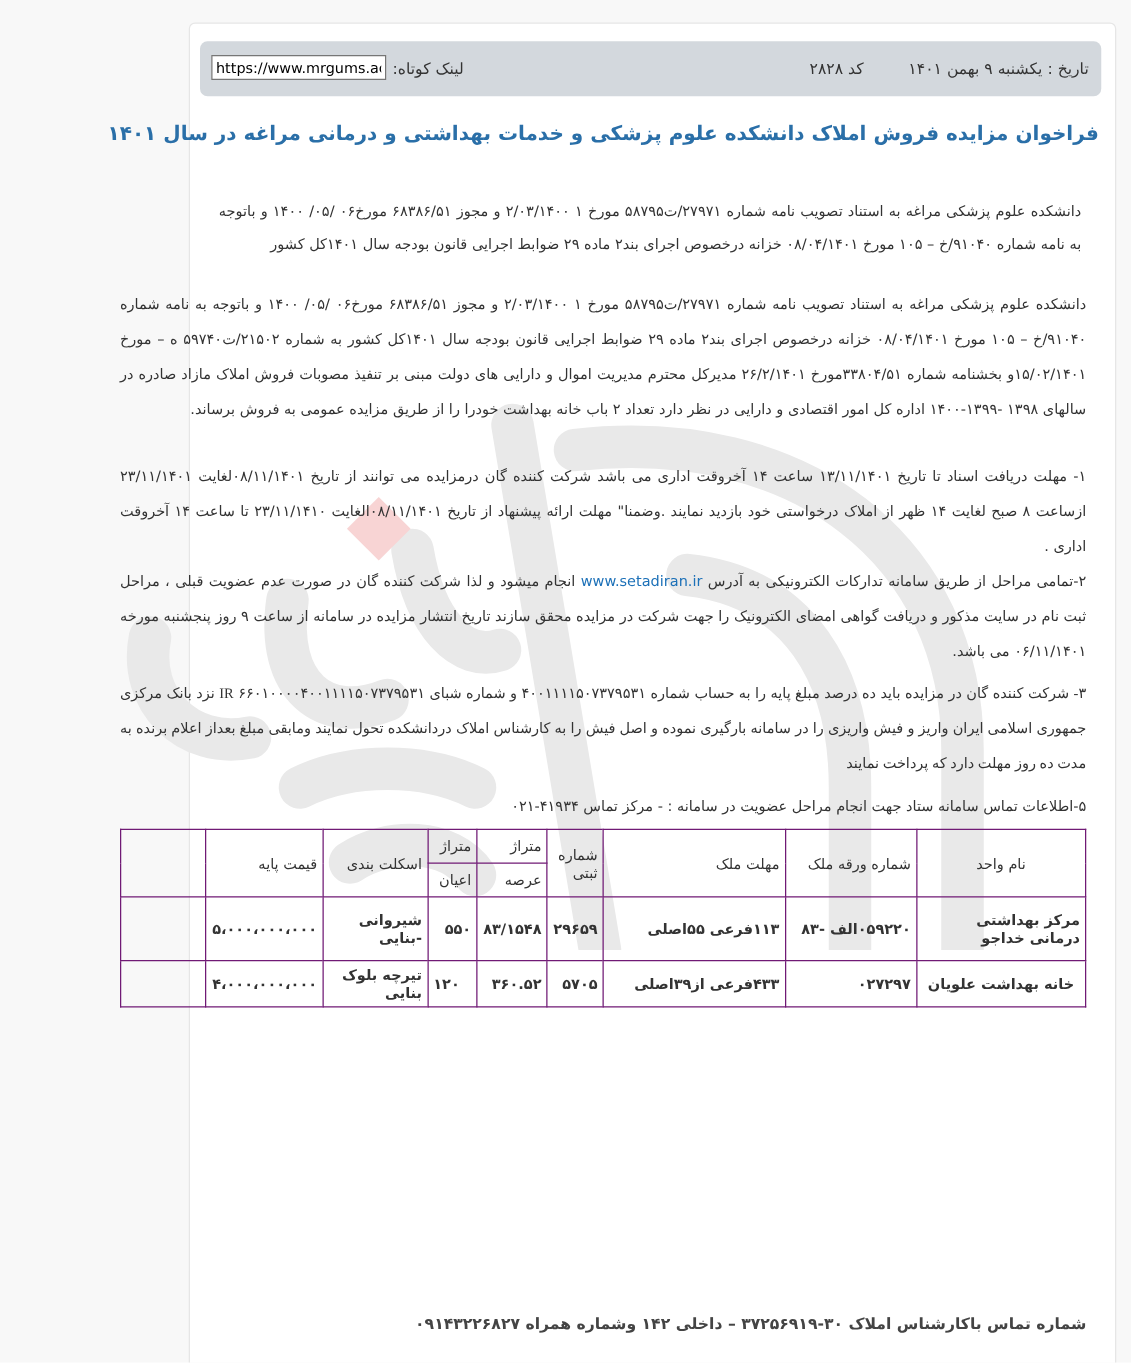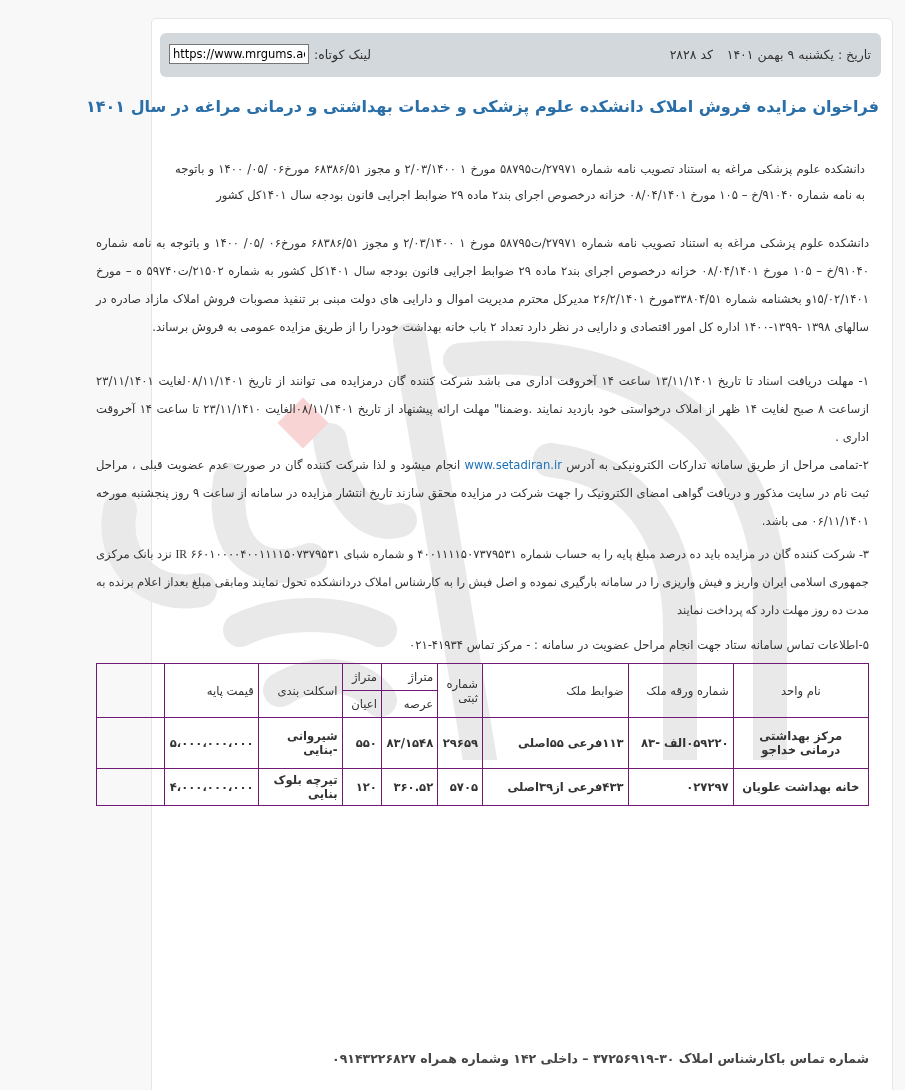--- a/index.html
+++ b/index.html
@@ -12,21 +12,21 @@
   .card {
     position:absolute; left:151px; top:18px; width:740px; height:1090px;
     background:#ffffff; border:1px solid #e6e6e6; border-radius:5px;
   }
   .infobar {
     position:absolute; left:160px; top:33px; width:721px; height:44px;
     background:#d3d8dd; border-radius:6px;
     direction:rtl; font-size:12.5px; color:#333;
   }
   .infobar .date { position:absolute; right:10px; top:14px; white-space:nowrap; }
-  .infobar .code { position:absolute; right:168px; top:14px; white-space:nowrap; }
+  .infobar .code { position:absolute; right:190px; top:14px; white-space:nowrap; }
   .infobar .short-label { position:absolute; right:510px; top:14px; white-space:nowrap; }
   .infobar input {
     position:absolute; left:9px; top:11px; width:140px; height:20px;
     border:1px solid #767676; background:#fff; font-family:"DejaVu Sans", sans-serif;
     font-size:11.5px; padding:0 3px; box-sizing:border-box; color:#000; direction:ltr;
   }
   .title {
     position:absolute; right:26px; top:97px; direction:rtl;
     color:#2a6fa8; font-size:16px; font-weight:bold; white-space:nowrap;
   }
@@ -90,50 +90,50 @@
 <div class="para p2">۱- مهلت دریافت اسناد تا تاریخ ۱۳/۱۱/۱۴۰۱ ساعت ۱۴ آخروقت اداری می باشد شرکت کننده گان درمزایده می توانند از تاریخ ۰۸/۱۱/۱۴۰۱لغایت ۲۳/۱۱/۱۴۰۱ ازساعت ۸ صبح لغایت ۱۴ ظهر از املاک درخواستی خود بازدید نمایند .وضمنا" مهلت ارائه پیشنهاد از تاریخ ۰۸/۱۱/۱۴۰۱الغایت ۲۳/۱۱/۱۴۱۰ تا ساعت ۱۴ آخروقت اداری .</div>
 <div class="para p3"><span>۲-تمامی مراحل از طریق سامانه تدارکات الکترونیکی به آدرس </span><a class="link">www.setadiran.ir</a><span> انجام میشود و لذا شرکت کننده گان در صورت عدم عضویت قبلی ، مراحل ثبت نام در سایت مذکور و دریافت گواهی امضای الکترونیک را جهت شرکت در مزایده محقق سازند تاریخ انتشار مزایده در سامانه از ساعت ۹ روز پنجشنبه مورخه ۰۶/۱۱/۱۴۰۱ می باشد.</span></div>
 <div class="para p4">۳- شرکت کننده گان در مزایده باید ده درصد مبلغ پایه را به حساب شماره ۴۰۰۱۱۱۱۵۰۷۳۷۹۵۳۱ و شماره شبای ۶۶۰۱۰۰۰۰۴۰۰۱۱۱۱۵۰۷۳۷۹۵۳۱ IR نزد بانک مرکزی جمهوری اسلامی ایران واریز و فیش واریزی را در سامانه بارگیری نموده و اصل فیش را به کارشناس املاک دردانشکده تحول نمایند ومابقی مبلغ بعداز اعلام برنده به مدت ده روز مهلت دارد که پرداخت نمایند</div>
 <div class="para p5">۵-اطلاعات تماس سامانه ستاد جهت انجام مراحل عضویت در سامانه : - مرکز تماس ۴۱۹۳۴-۰۲۱</div>
 
 <table class="units">
   <tbody>
       <tr>
     <th rowspan="2" style="width:125px;text-align:center">نام واحد</th>
     <th rowspan="2" style="width:95px;text-align:right">شماره ورقه ملک</th>
-    <th rowspan="2" style="width:135px;text-align:right">ضوابط ملک</th>
+    <th rowspan="2" style="width:135px;text-align:right">مهلت ملک</th>
     <th rowspan="2" style="width:28px;text-align:right">شماره ثبتی</th>
     <th style="width:36px;text-align:right">متراژ</th>
     <th style="width:30px;text-align:right">متراژ</th>
     <th rowspan="2" style="width:74px;text-align:right">اسکلت بندی</th>
     <th rowspan="2" style="width:58px;text-align:right">قیمت پایه</th>
     <th rowspan="2" style="width:58px"></th>
   </tr>
   <tr>
     <th style="text-align:right">عرصه</th>
     <th style="text-align:right">اعیان</th>
   </tr>
   <tr class="r1">
-    <td style="text-align:center">مرکز بهداشتی درمانی خداجو</td>
+    <td style="text-align:right">مرکز بهداشتی درمانی خداجو</td>
     <td style="text-align:right">۰۵۹۲۲۰الف -۸۳</td>
     <td style="text-align:right">۱۱۳فرعی ۵۵اصلی</td>
     <td style="text-align:right">۲۹۶۵۹</td>
     <td style="text-align:right">۸۳/۱۵۴۸</td>
     <td style="text-align:right">۵۵۰</td>
     <td style="text-align:right">شیروانی -بنایی</td>
     <td style="text-align:right">۵،۰۰۰،۰۰۰،۰۰۰</td>
     <td></td>
   </tr>
   <tr class="r2">
     <td style="text-align:center">خانه بهداشت علویان</td>
     <td style="text-align:right">۰۲۷۲۹۷</td>
     <td style="text-align:right">۴۳۳فرعی از۳۹اصلی</td>
     <td style="text-align:right">۵۷۰۵</td>
     <td style="text-align:right">۳۶۰.۵۲</td>
-    <td style="text-align:right">۱۲۰</td>
+    <td style="text-align:left">۱۲۰</td>
     <td style="text-align:right">تیرچه بلوک بنایی</td>
     <td style="text-align:right">۴،۰۰۰،۰۰۰،۰۰۰</td>
     <td></td>
   </tr>
 </tbody>
   </table>
 
 <div class="footer">شماره تماس باکارشناس املاک ۳۰-۳۷۲۵۶۹۱۹ – داخلی ۱۴۲ وشماره همراه ۰۹۱۴۳۲۲۶۸۲۷</div>
 
 </body></html>

